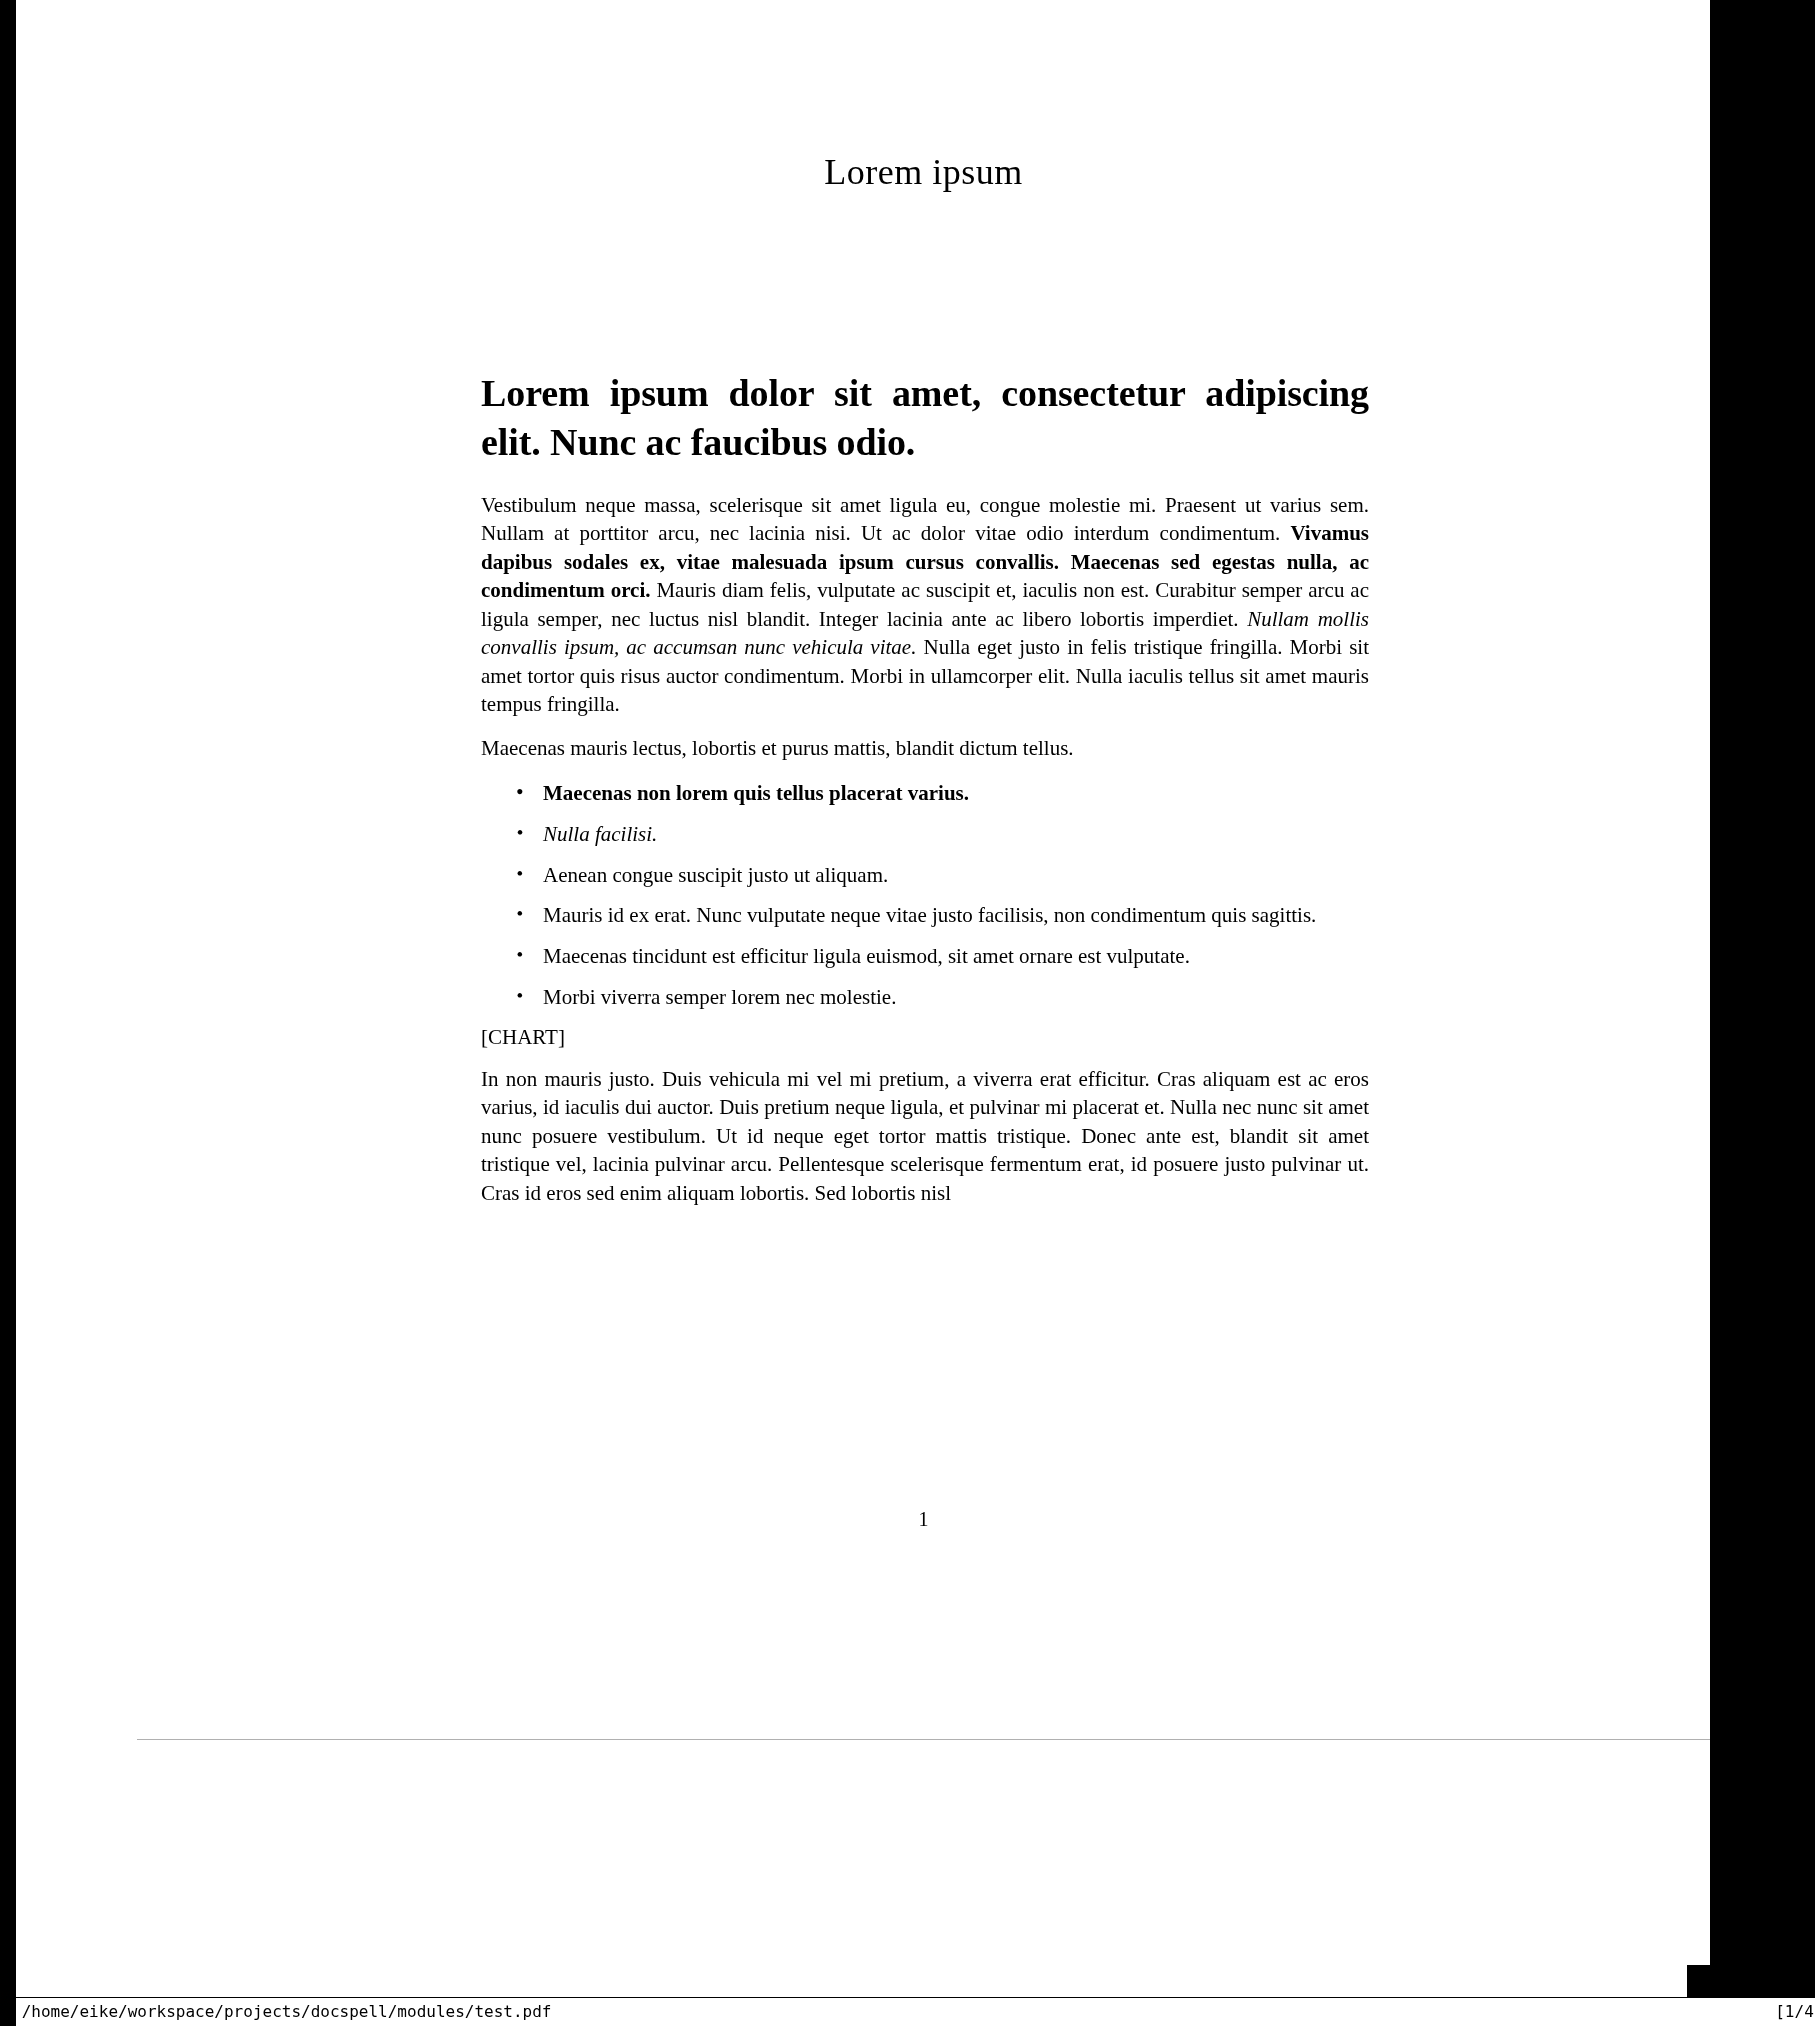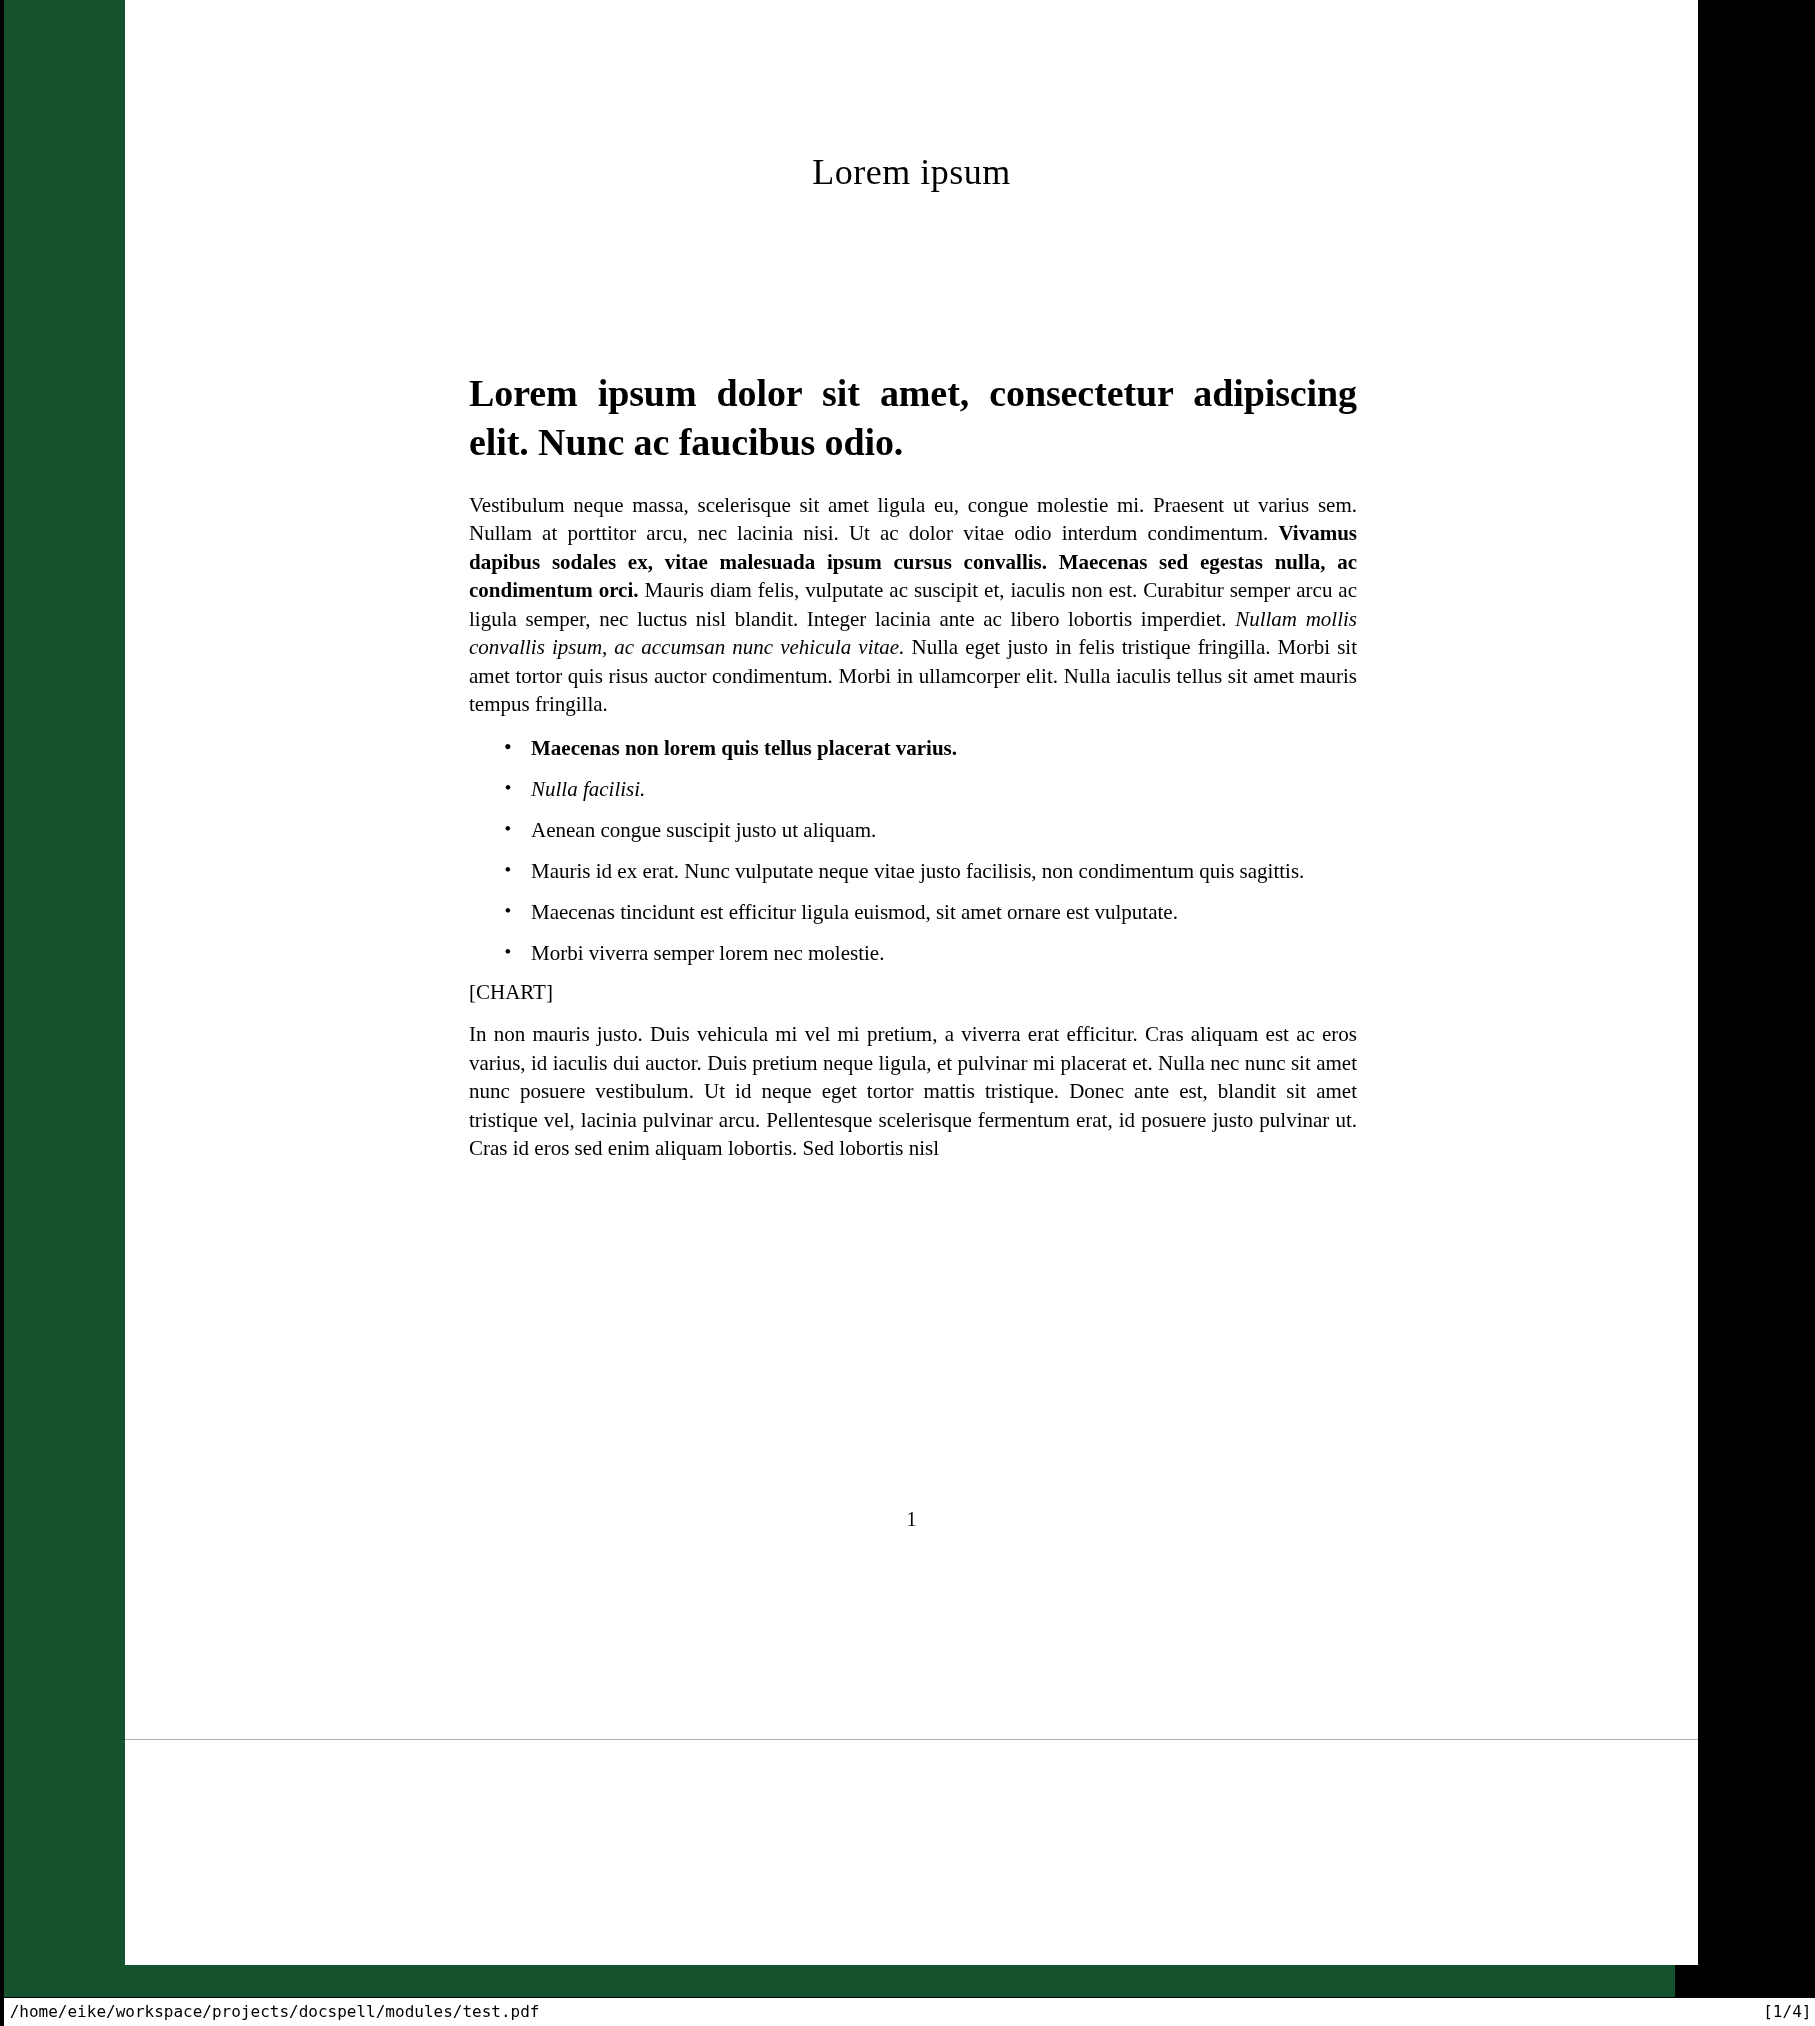--- a/index.html
+++ b/index.html
@@ -11,24 +11,24 @@
     width: 1815px;
     height: 2026px;
     position: relative;
     font-family: "Liberation Serif", serif;
     overflow: hidden;
   }
 
   
   #viewer {
     position: absolute;
-    left: 4px; top: 0;
+    left: 16px; top: 0;
     width: 1671px;
     height: 2026px;
-    background: #14532d;
+    background: #ffffff;
   }
 
   
   #page {
     position: absolute;
     left: 121px;
     top: 0px;
     width: 1573px;
     height: 1739px;
     background: #ffffff;
@@ -156,20 +156,21 @@
   <div id="page">
 
     <div class="doc-title">Lorem ipsum</div>
 
     <div class="text-col">
 
       <h2 class="heading">Lorem ipsum dolor sit amet, consectetur adipiscing elit. Nunc ac faucibus odio.</h2>
 
       <p class="body"><span>Vestibulum neque massa, scelerisque sit amet ligula eu, congue molestie mi. Praesent ut varius sem. Nullam at porttitor arcu, nec lacinia nisi. Ut ac dolor vitae odio interdum condimentum. </span><b>Vivamus dapibus sodales ex, vitae malesuada ipsum cursus convallis. Maecenas sed egestas nulla, ac condimentum orci.</b><span> Mauris diam felis, vulputate ac suscipit et, iaculis non est. Curabitur semper arcu ac ligula semper, nec luctus nisl blandit. Integer lacinia ante ac libero lobortis imperdiet. </span><i>Nullam mollis convallis ipsum, ac accumsan nunc vehicula vitae.</i><span> Nulla eget justo in felis tristique fringilla. Morbi sit amet tortor quis risus auctor condimentum. Morbi in ullamcorper elit. Nulla iaculis tellus sit amet mauris tempus fringilla.</span></p>
 
+      <p class="body">Maecenas mauris lectus, lobortis et purus mattis, blandit dictum tellus.</p>
 
       <ul class="bullets">
         <li class="strong">Maecenas non lorem quis tellus placerat varius.</li>
         <li class="ital">Nulla facilisi.</li>
         <li>Aenean congue suscipit justo ut aliquam.</li>
         <li>Mauris id ex erat. Nunc vulputate neque vitae justo facilisis, non condimentum quis sagittis.</li>
         <li>Maecenas tincidunt est efficitur ligula euismod, sit amet ornare est vulputate.</li>
         <li>Morbi viverra semper lorem nec molestie.</li>
       </ul>
 

